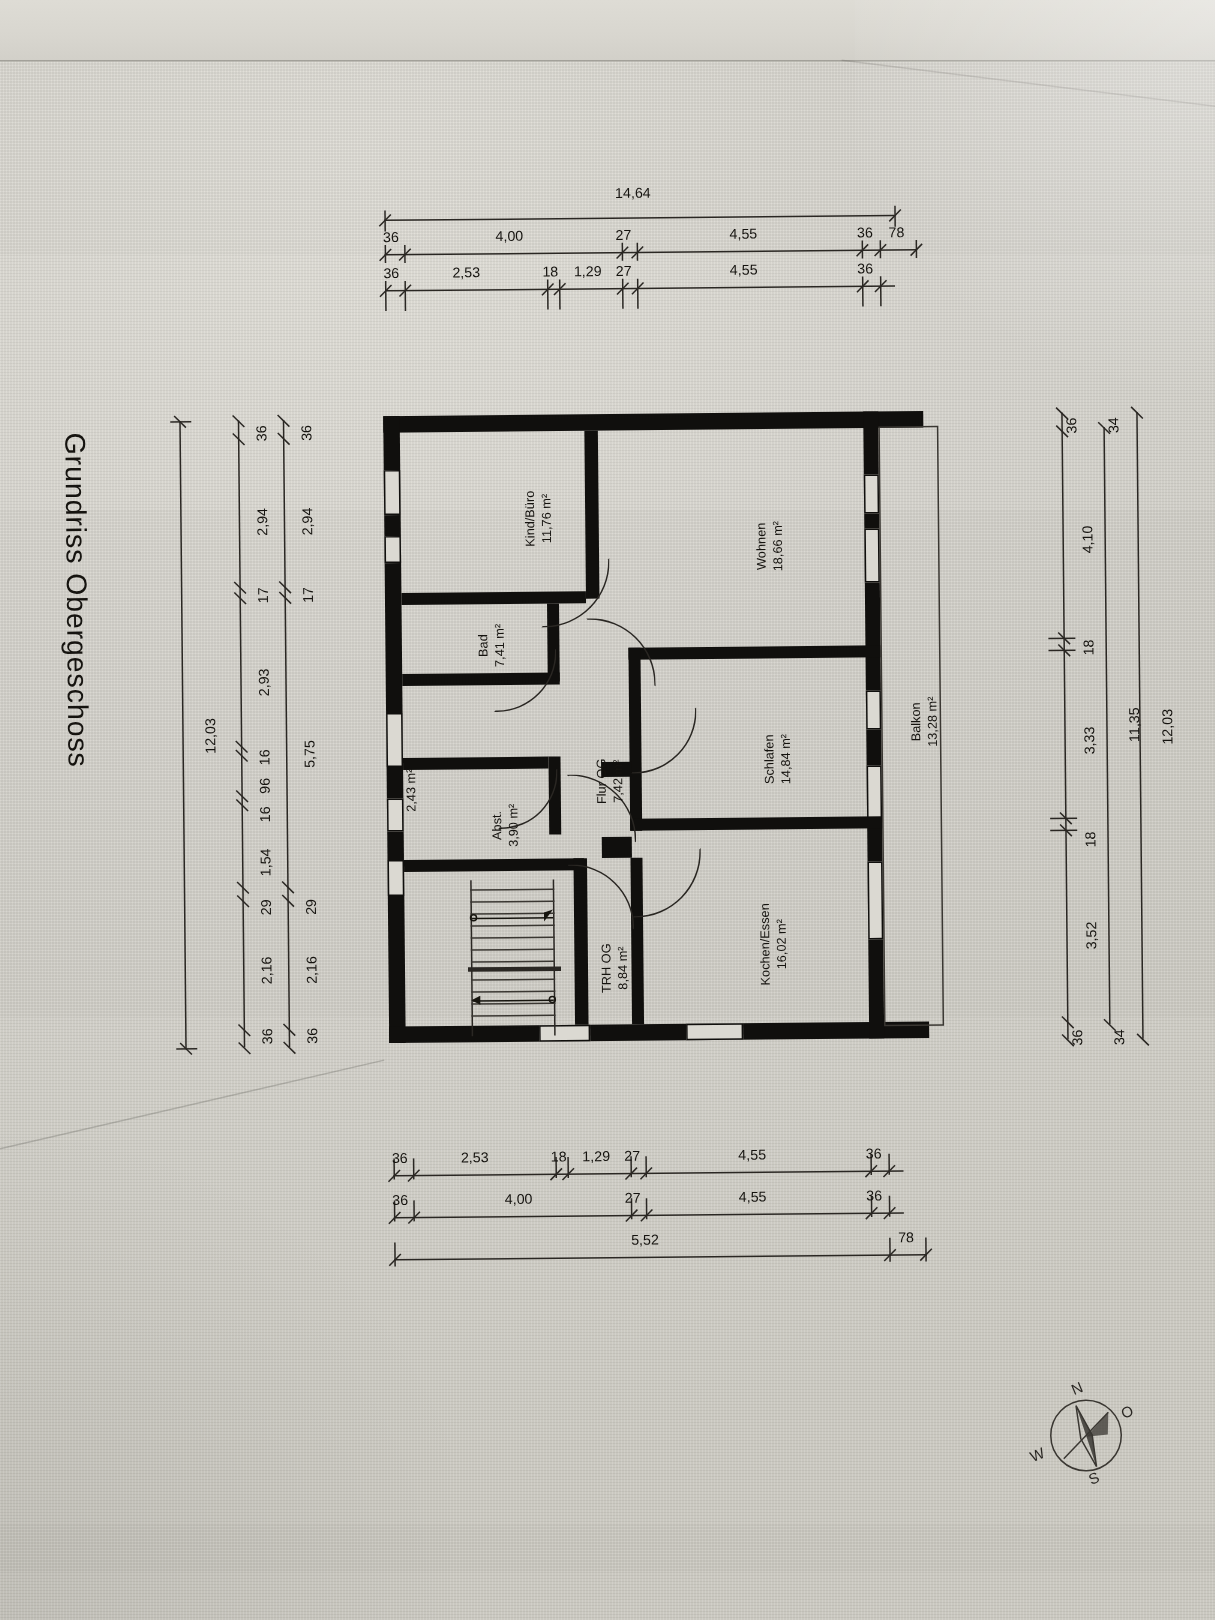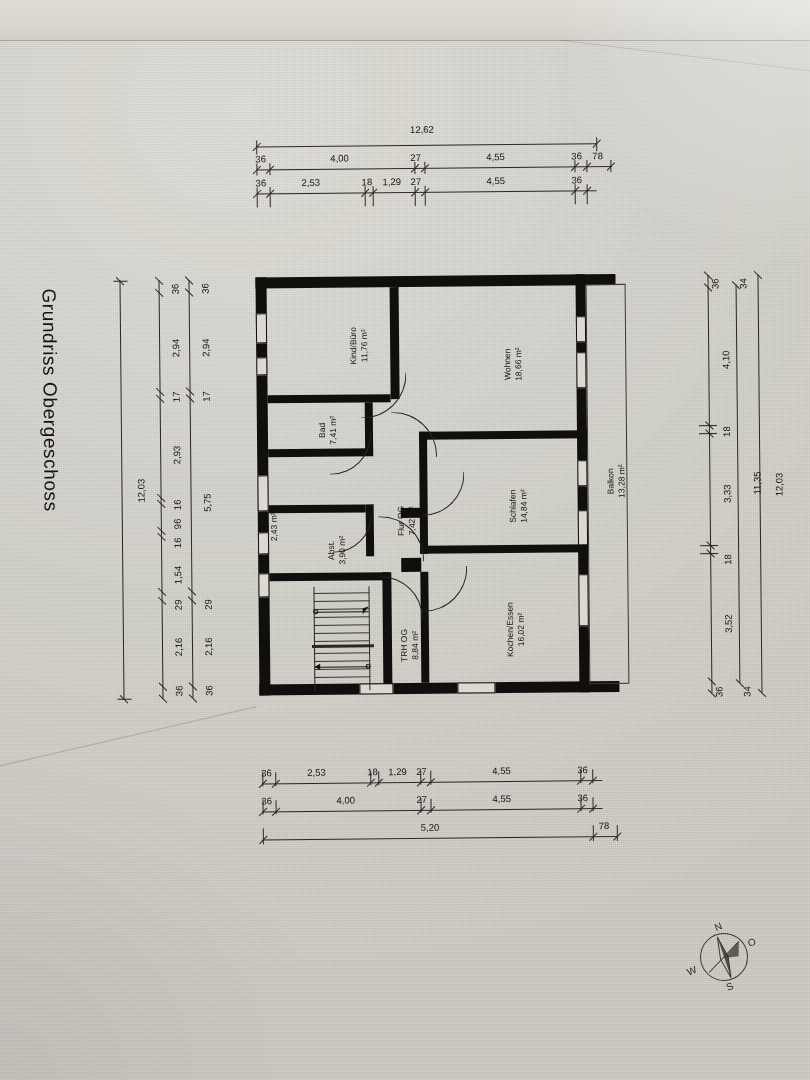--- a/index.html
+++ b/index.html
@@ -77,21 +77,21 @@
 
   <div id="title">Grundriss Obergeschoss</div>
 
   <div>
 
     <div class="dimline dimh" style="left:260px;top:145px;width:340px;"></div>
     <div class="tick" style="left:260px;top:140px;"></div>
     <div class="tick" style="left:600px;top:140px;"></div>
     <div class="ext" style="left:260px;top:139px;height:14px;"></div>
     <div class="ext" style="left:600px;top:139px;height:14px;"></div>
-    <div class="dlab" style="left:414px;top:124px;">12,62</div>
+    <div class="dlab" style="left:414px;top:124px;">14,64</div>
 
     <div class="dimline dimh" style="left:260px;top:168px;width:355px;"></div>
     <div class="tick" style="left:260px;top:163px;"></div>
     <div class="tick" style="left:273px;top:163px;"></div>
     <div class="tick" style="left:418px;top:163px;"></div>
     <div class="tick" style="left:428px;top:163px;"></div>
     <div class="tick" style="left:578px;top:163px;"></div>
     <div class="tick" style="left:590px;top:163px;"></div>
     <div class="tick" style="left:614px;top:163px;"></div>
     <div class="ext" style="left:260px;top:162px;height:12px;"></div>
@@ -386,21 +386,21 @@
     <div class="dlab" style="left:490px;top:794px;">4,55</div>
     <div class="dlab" style="left:575px;top:794px;">36</div>
 
     <div class="dimline dimh" style="left:260px;top:838px;width:355px;"></div>
     <div class="tick" style="left:260px;top:833px;"></div>
     <div class="tick" style="left:590px;top:833px;"></div>
     <div class="tick" style="left:614px;top:833px;"></div>
     <div class="ext" style="left:260px;top:827px;height:16px;"></div>
     <div class="ext" style="left:590px;top:827px;height:16px;"></div>
     <div class="ext" style="left:614px;top:827px;height:16px;"></div>
-    <div class="dlab" style="left:418px;top:822px;">5,20</div>
+    <div class="dlab" style="left:418px;top:822px;">5,52</div>
     <div class="dlab" style="left:596px;top:822px;">78</div>
   </div>
 
   <div id="compass">
     <div class="ring"></div>
     <svg width="60" height="60" style="position:absolute;left:0;top:0;">
       <g transform="rotate(-18 30 30)">
         <polygon points="30,9 34,31 30,52 26,31" fill="none" stroke="#3a3732" stroke-width="1"></polygon>
         <polygon points="30,9 34,31 30,52" fill="#3a3732" opacity="0.85"></polygon>
         <line x1="11" y1="40" x2="49" y2="20" stroke="#3a3732" stroke-width="1"></line>

